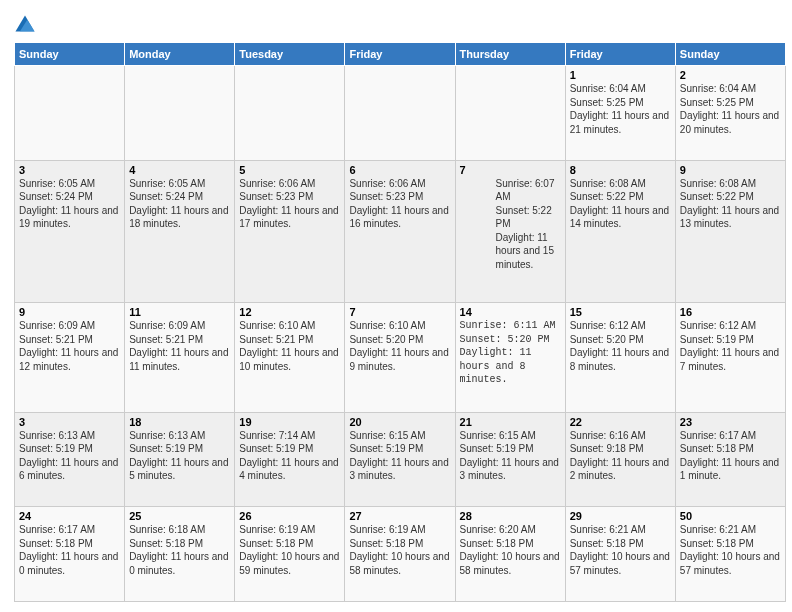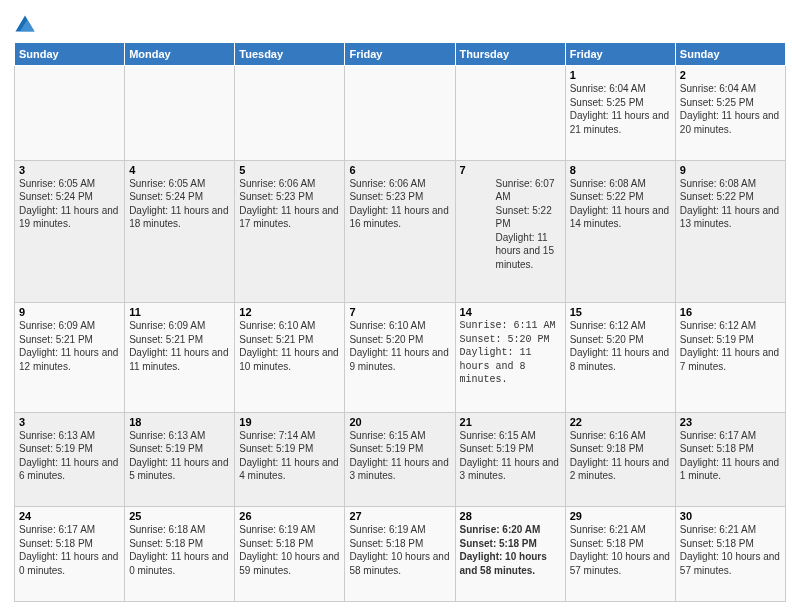--- a/index.html
+++ b/index.html
@@ -311,32 +311,32 @@
 Daylight: 10 hours and 59 minutes.</div>
           </td>
           <td>
             <span class="day-num">27</span>
             <div class="day-info" style="white-space: pre-line;">Sunrise: 6:19 AM
 Sunset: 5:18 PM
 Daylight: 10 hours and 58 minutes.</div>
           </td>
           <td>
             <span class="day-num">28</span>
-            <div class="day-info" style="white-space: pre-line; font-weight: bold;">Sunrise: 6:20 AM
+            <div class="day-info" style="white-space: pre-line;">Sunrise: 6:20 AM
 Sunset: 5:18 PM
 Daylight: 10 hours and 58 minutes.</div>
           </td>
           <td>
             <span class="day-num">29</span>
             <div class="day-info" style="white-space: pre-line;">Sunrise: 6:21 AM
 Sunset: 5:18 PM
 Daylight: 10 hours and 57 minutes.</div>
           </td>
           <td>
-            <span class="day-num">30</span>
+            <span class="day-num">50</span>
             <div class="day-info" style="white-space: pre-line;">Sunrise: 6:21 AM
 Sunset: 5:18 PM
 Daylight: 10 hours and 57 minutes.</div>
           </td>
         </tr>
       </tbody>
   </table>
 </div>
 
 </body></html>

